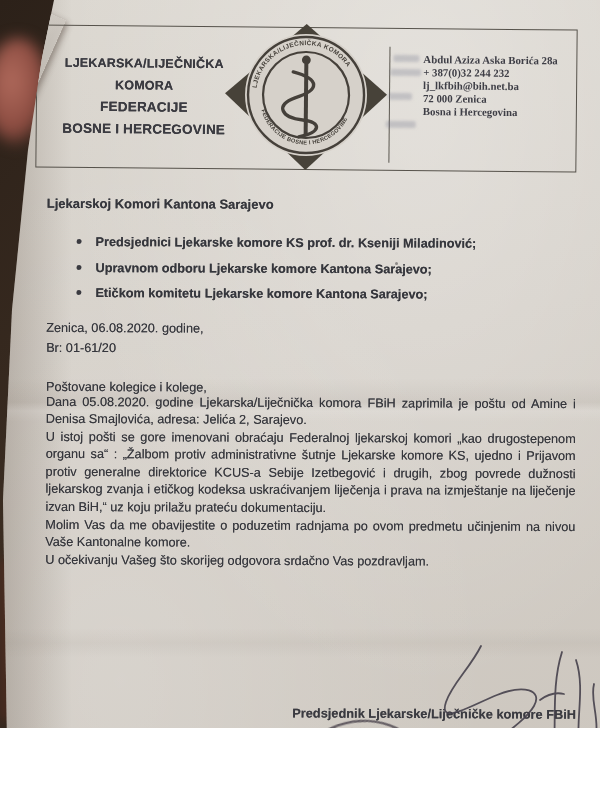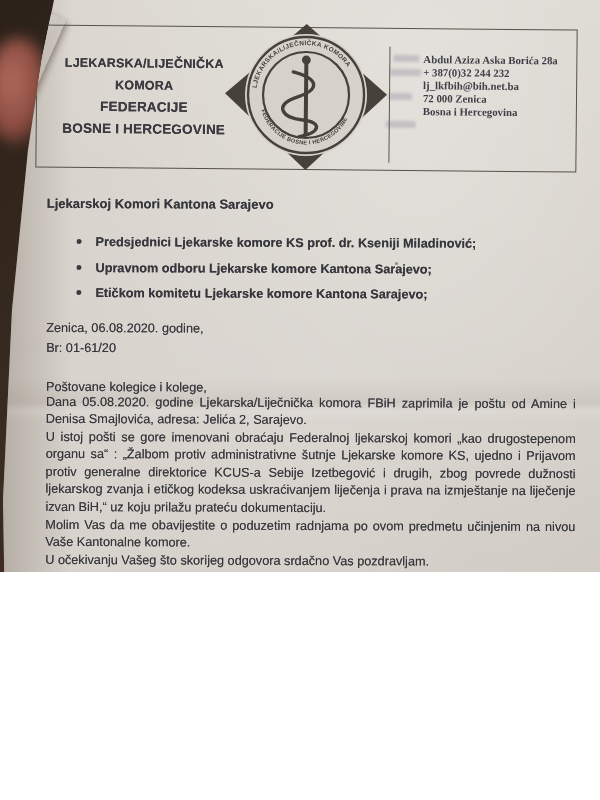--- a/index.html
+++ b/index.html
@@ -1,17 +1,17 @@
 <!DOCTYPE html>
 <html><head>
 <meta charset="utf-8">
 <style>
   html,body{margin:0;padding:0;}
   body{width:600px;height:800px;overflow:hidden;font-family:"Liberation Sans",sans-serif;}
-  .scene{position:relative;width:600px;height:572px;overflow:hidden;
+  .scene{position:relative;width:600px;height:728px;overflow:hidden;
          background:linear-gradient(135deg,#2c2119 0%,#3a2c21 40%,#241a13 100%);}
   
   .blob{position:absolute;left:-14px;top:38px;width:64px;height:108px;border-radius:50%;
         background:radial-gradient(ellipse at 40% 40%,#b06a5c 0%,#8a4b40 55%,rgba(70,40,30,0) 75%);
         filter:blur(7px);}
   .left-strip-tint{position:absolute;left:0px;top:560px;width:10px;height:160px;
         background:#5a2e22;filter:blur(5px);opacity:.6;}
   
   .paper{position:absolute;left:0;top:0;width:600px;height:800px;
          background:

